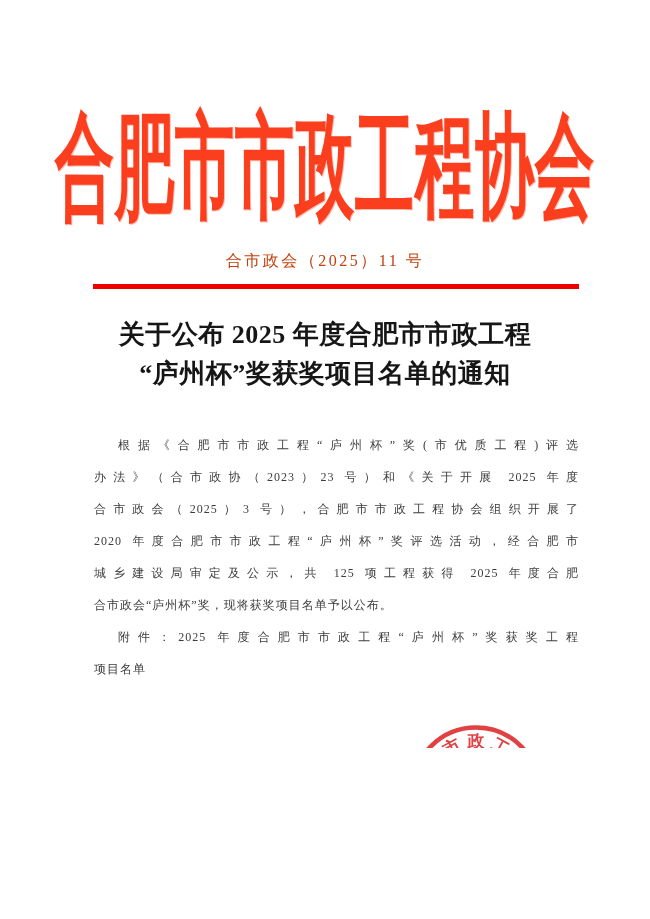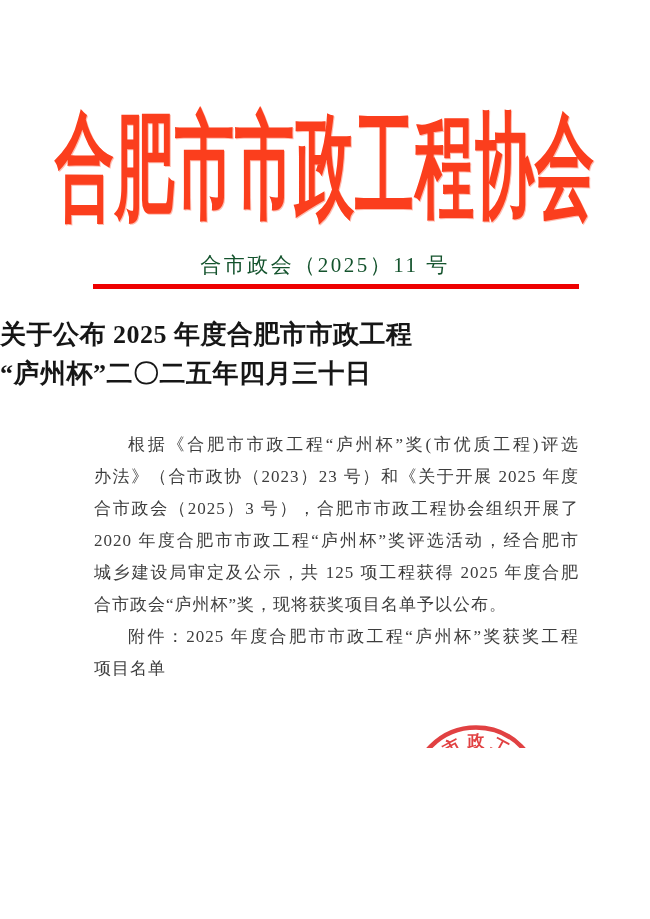--- a/index.html
+++ b/index.html
@@ -32,53 +32,53 @@
     white-space: nowrap;
     text-shadow: 1px 1px 0 rgba(251,62,29,0.35);
   }
   
   .doc-no {
     position: absolute;
     top: 251px;
     left: 0;
     width: 100%;
     text-align: center;
-    font-size: 21px;
+    font-size: 16px;
     letter-spacing: 2.5px;
-    color: #14532d;
+    color: #c2410c;
   }
   
   .red-rule {
     position: absolute;
     top: 284px;
     left: 93px;
     width: 486px;
     height: 5px;
     background: #ee0000;
   }
   
   .notice-title {
     position: absolute;
     top: 315px;
     left: 0;
     width: 100%;
-    text-align: left;
+    text-align: center;
     font-weight: bold;
     font-size: 26px;
     line-height: 39px;
     letter-spacing: 0.5px;
     color: #161616;
   }
   
   .body-text {
     position: absolute;
     top: 429px;
     left: 94px;
     width: 485px;
-    font-size: 17px;
+    font-size: 12px;
     line-height: 32px;
     letter-spacing: 1px;
     color: #3d3d3d;
   }
   .bline {
     text-align: justify;
     text-align-last: justify;
     height: 32px;
     white-space: nowrap;
   }
@@ -116,21 +116,21 @@
 <div class="page">
 
   <div class="org-title">合肥市市政工程协会</div>
 
   <div class="doc-no">合市政会（2025）11 号</div>
 
   <div class="red-rule"></div>
 
   <div class="notice-title">
     <div>关于公布 2025 年度合肥市市政工程</div>
-    <div>“庐州杯”二〇二五年四月三十日</div>
+    <div>“庐州杯”奖获奖项目名单的通知</div>
   </div>
 
   <div class="body-text">
     <div class="bline indent">根据《合肥市市政工程“庐州杯”奖(市优质工程)评选</div>
     <div class="bline">办法》（合市政协（2023）23 号）和《关于开展 2025 年度</div>
     <div class="bline">合市政会（2025）3 号），合肥市市政工程协会组织开展了</div>
     <div class="bline">2020 年度合肥市市政工程“庐州杯”奖评选活动，经合肥市</div>
     <div class="bline">城乡建设局审定及公示，共 125 项工程获得 2025 年度合肥</div>
     <div class="bline para-end">合市政会“庐州杯”奖，现将获奖项目名单予以公布。</div>
     <div class="bline indent">附件：2025 年度合肥市市政工程“庐州杯”奖获奖工程</div>

